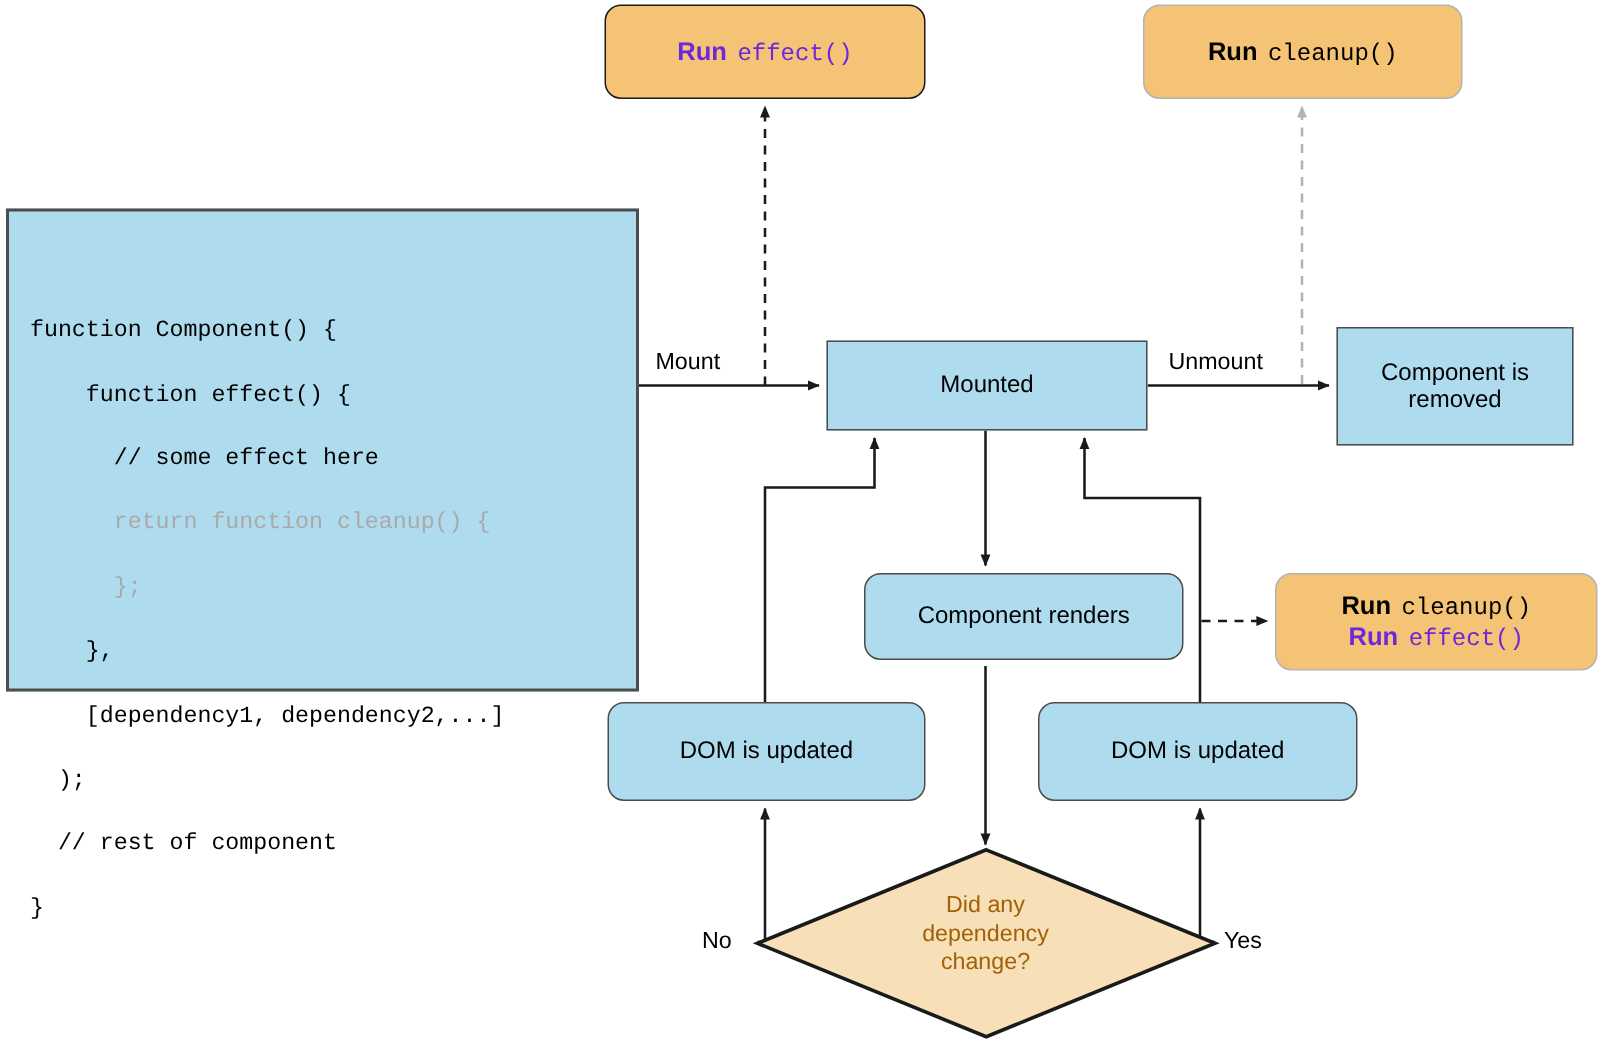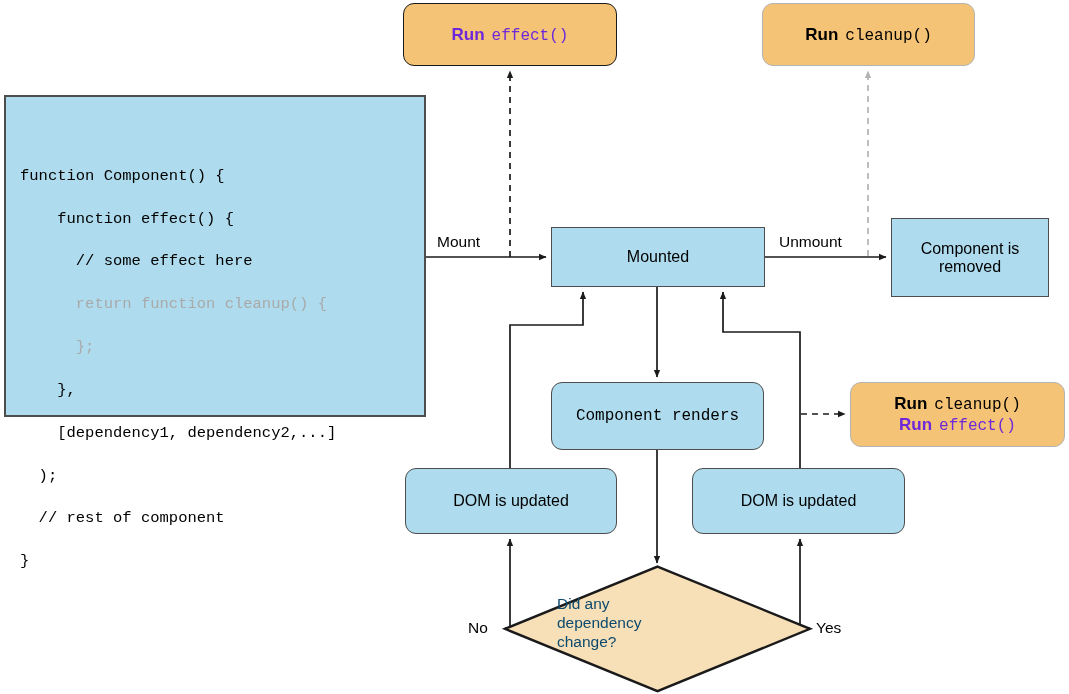--- a/index.html
+++ b/index.html
@@ -11,31 +11,31 @@
         align-items:center;justify-content:center;text-align:center;}
   .blue{background:#aedcee;border:1.6px solid #4d4d4d;
         font-size:16px;color:#000;}
   .blue.rounded{border-radius:11px;}
   .orange{background:#f5c375;border:1.6px solid #1a1a1a;border-radius:11px;}
   .orange.dim{border-color:#b3b3b3;}
   .codebox{background:#aedcee;border:2px solid #4d4d4d;
            display:block;text-align:left;
            font-family:"Liberation Mono",monospace;font-size:15.5px;
            line-height:21.4px;color:#000;padding:26px 0 0 14px;
-           white-space:pre;}
+           white-space:pre;margin-top:44px;}
   .dimtxt{color:#a9a9a9;}
   .runlabel{font-size:17px;color:#6d28d9;font-family:"Liberation Sans",sans-serif;}
   .runlabel .mono{font-family:"Liberation Mono",monospace;font-size:16px;}
   .runlabel.dim,.runlabel.dim .mono{color:#000000;}
   .stack{display:flex;flex-direction:column;align-items:center;
          justify-content:center;line-height:1.18;}
   .edgelabel{position:absolute;font-size:15.5px;color:#000;
              background:transparent;white-space:nowrap;}
-  .diamondtxt{position:absolute;font-size:15.5px;color:#0c4a6e;
-              text-align:left;line-height:1.22;white-space:pre-line;}
+  .diamondtxt{position:absolute;font-size:15.5px;color:#a16207;
+              text-align:center;line-height:1.22;white-space:pre-line;}
 </style>
 </head>
 <body>
 
 <div id="stage">
 
   <svg id="wires" viewBox="0 0 1069 694">
     <defs>
       <marker id="ah" markerWidth="9" markerHeight="9" refX="7.4" refY="3.6" orient="auto" markerUnits="userSpaceOnUse">
         <path d="M0,0.3 L8,3.6 L0,6.9 z" fill="#1a1a1a"></path>
@@ -95,21 +95,21 @@
   </div>
 
   <div class="node blue" style="left:551px;top:227px;width:214px;height:60px;">
     <span>Mounted</span>
   </div>
 
   <div class="node blue" style="left:891px;top:218px;width:158px;height:79px;">
     <span style="padding:0 12px;">Component is removed</span>
   </div>
 
-  <div class="node blue rounded" style="left:551px;top:382px;width:213px;height:68px;font-family:Liberation Mono, monospace;">
+  <div class="node blue rounded" style="left:576px;top:382px;width:213px;height:58px;">
     <span>Component renders</span>
   </div>
 
   <div class="node blue rounded" style="left:405px;top:468px;width:212px;height:66px;">
     <span>DOM is updated</span>
   </div>
 
   <div class="node blue rounded" style="left:692px;top:468px;width:213px;height:66px;">
     <span>DOM is updated</span>
   </div>

